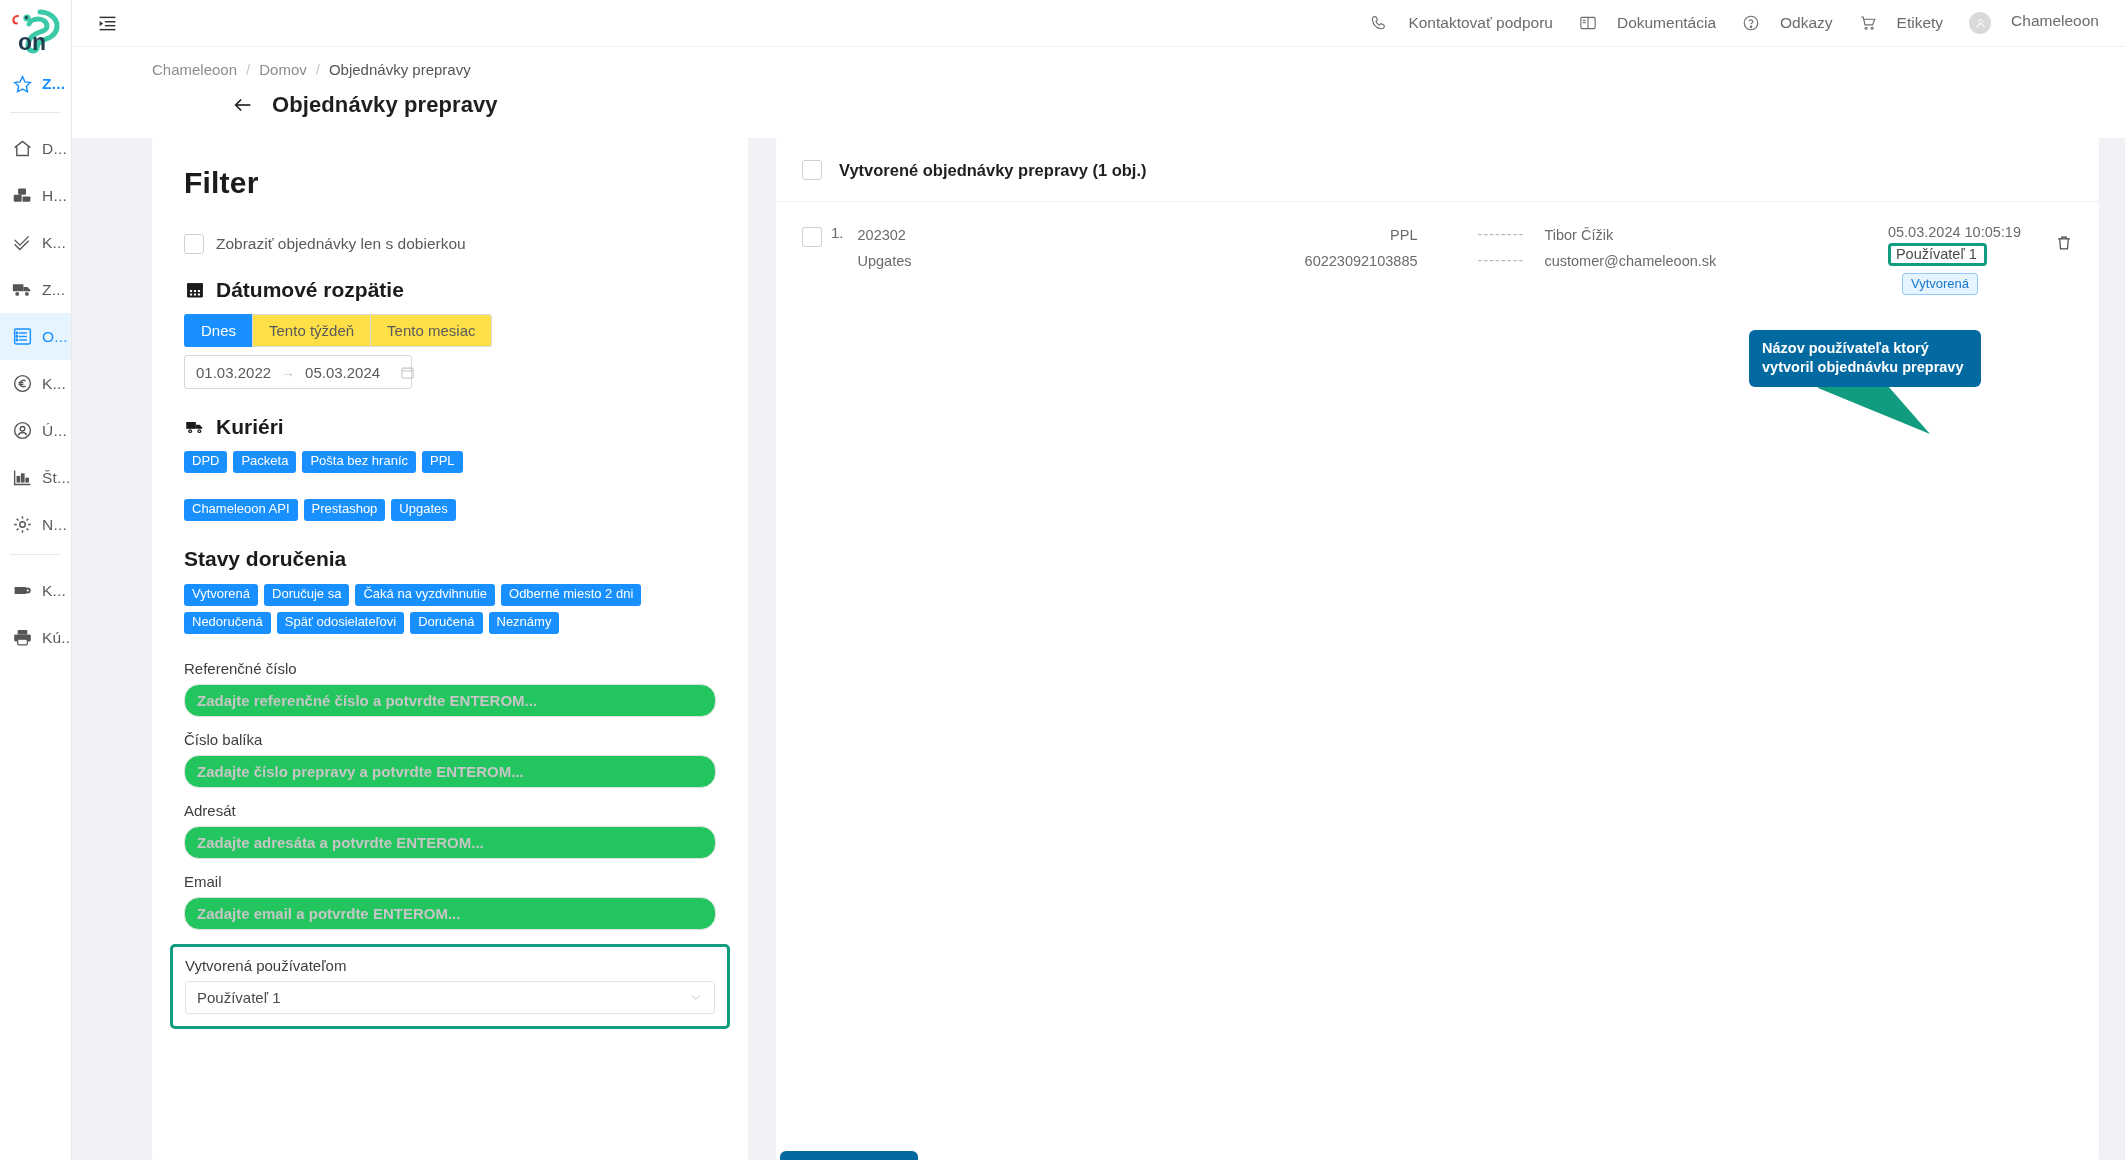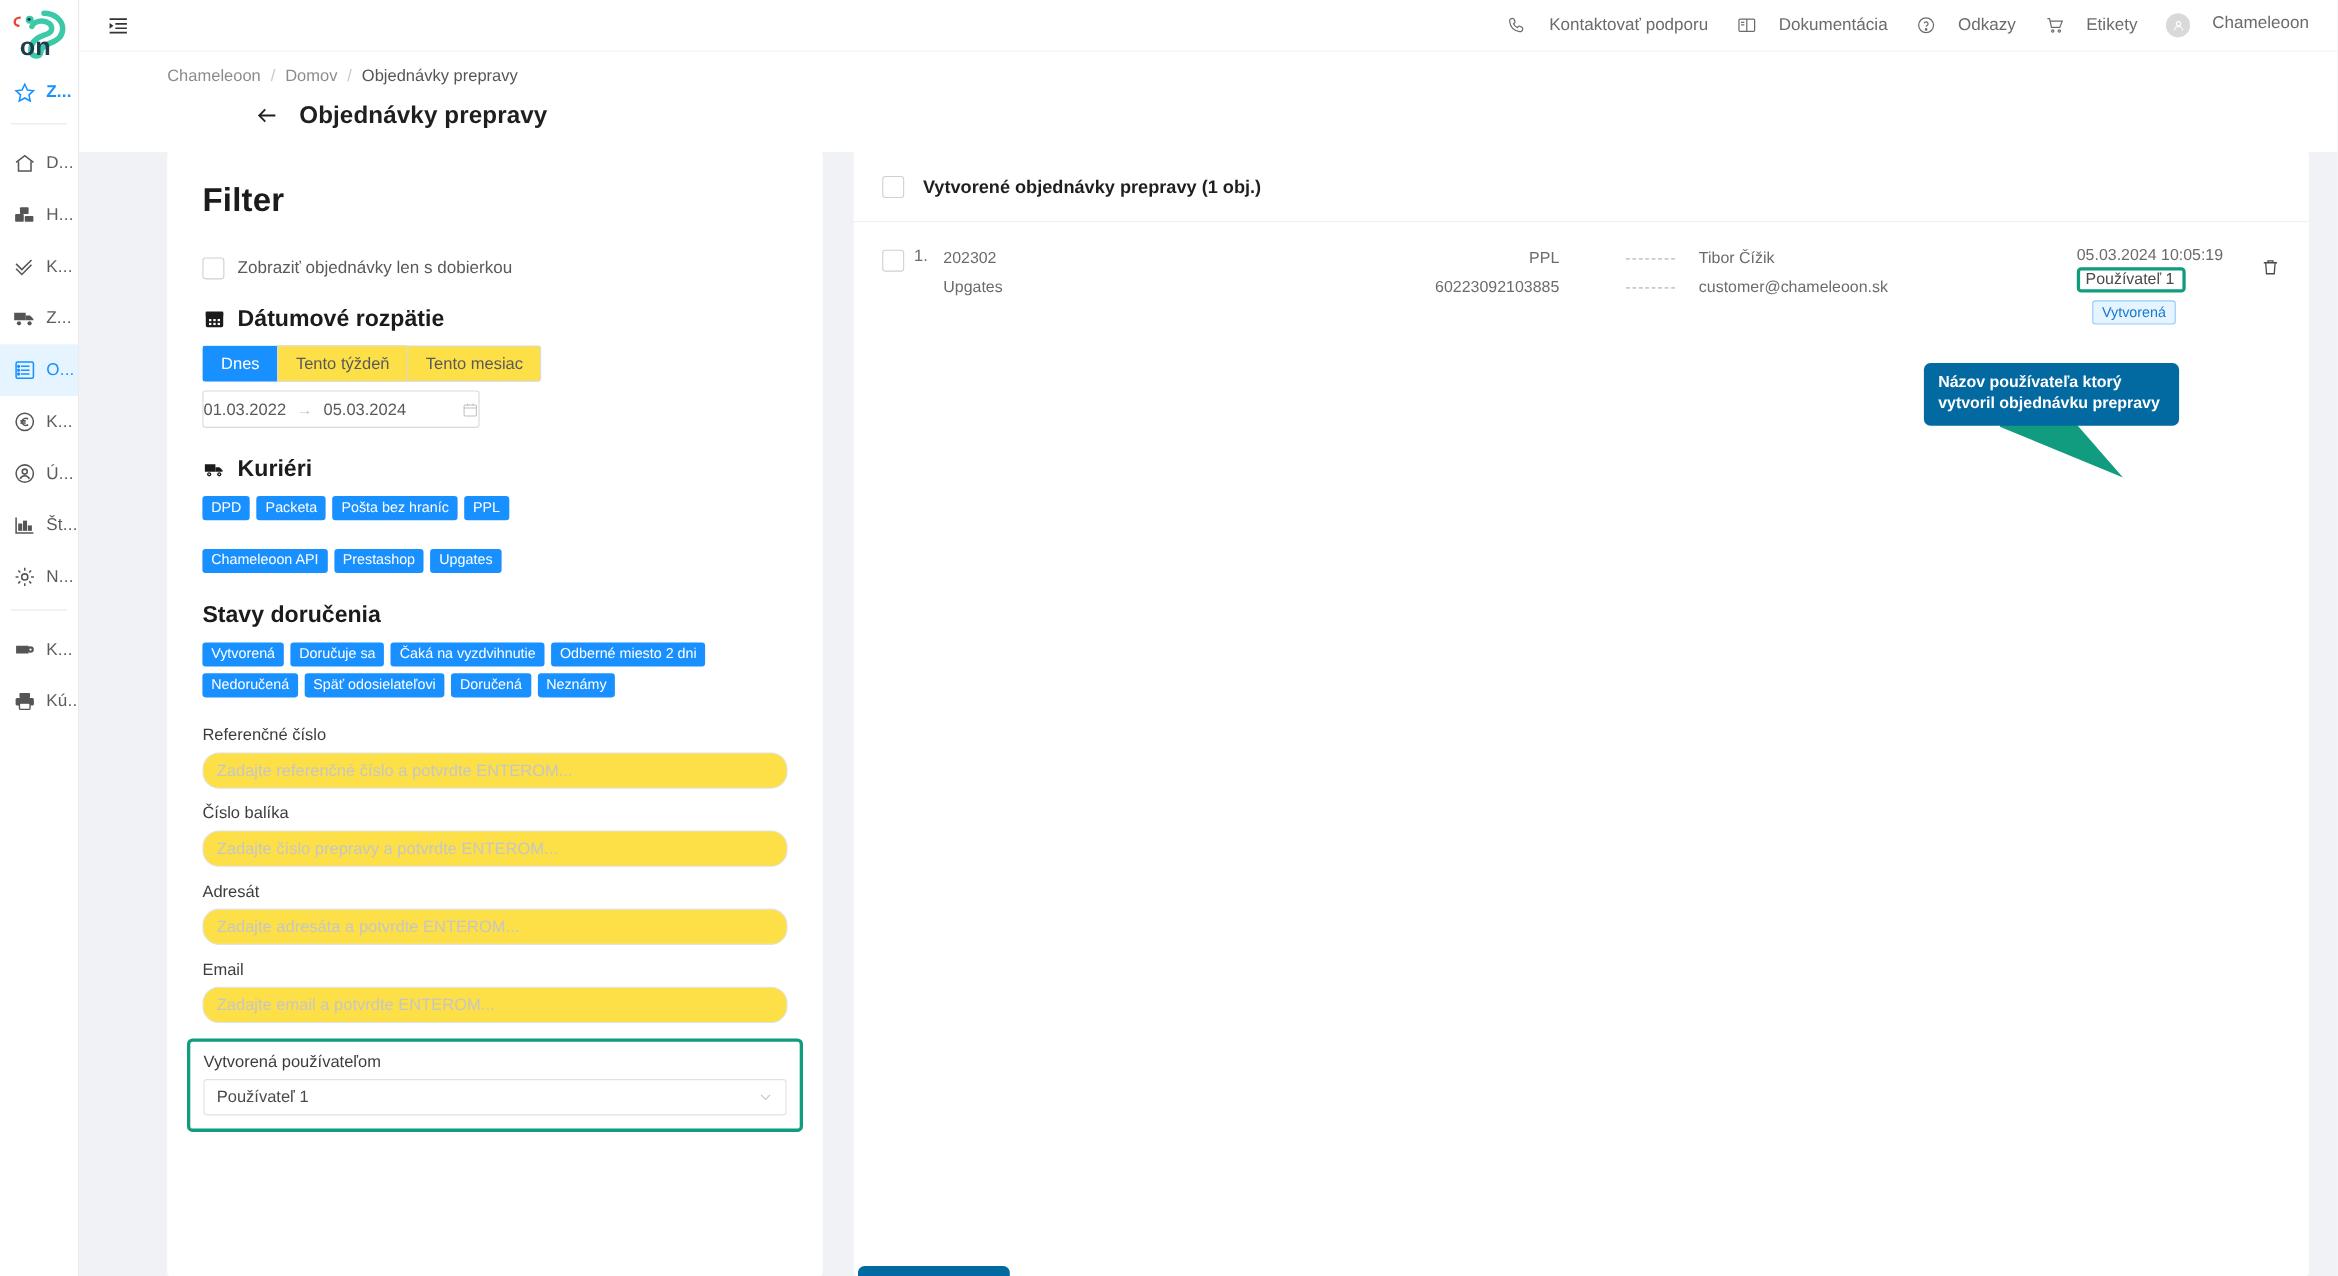--- a/index.html
+++ b/index.html
@@ -91,40 +91,41 @@
   .seg-btn {
     height: 33px; padding: 0 16px; display: flex; align-items: center; justify-content: center;
     border: 1px solid #d9d9d9; border-right: none; font-size: 15px; color: #5a5a5a;
     background: #fde047; cursor: pointer; white-space: nowrap;
   }
   .seg-btn:first-child { border-radius: 3px 0 0 3px; }
   .seg-btn:last-child { border-right: 1px solid #d9d9d9; border-radius: 0 3px 3px 0; }
   .seg-btn.on { background: #1890ff; border-color: #1890ff; color: #fff; }
 
   .daterange {
-    margin-top: 8px; width: 252px; height: 34px; border: 1px solid #d9d9d9; border-radius: 3px;
-    display: flex; align-items: center; padding: 0 0; gap: 10px; background: #fff;
+    margin-top: 8px; width: 228px; height: 34px; border: 1px solid #d9d9d9; border-radius: 3px;
+    display: flex; align-items: center; padding: 0 11px; gap: 10px; background: #fff;
   }
   .dr-val { font-size: 15px; color: #5a5a5a; }
   .dr-arrow { color: #bfbfbf; font-size: 14px; }
   .dr-spacer { flex: 1; }
   .dr-cal svg { width: 15px; height: 15px; stroke: #bfbfbf; fill: none; stroke-width: 1.5; display:block; }
 
   .tagwrap { display: flex; flex-wrap: wrap; gap: 6px 6px; margin-bottom: 26px; max-width: 460px; }
   .tag {
     background: #1890ff; color: #fff; font-size: 13px; border-radius: 3px;
     padding: 3px 8px 4px 8px; line-height: 1.15; cursor: pointer; white-space: nowrap;
   }
 
   .fgroup { margin-bottom: 14px; }
   .flabel { display: block; font-size: 15px; color: #3d3d3d; margin-bottom: 7px; }
   .finput {
     width: 100%; height: 33px; border: 1px solid #e2e2e2; border-radius: 15px;
-    padding: 0 12px; font-size: 15px; color: #5a5a5a; background: #fde047;
+    padding: 0 12px; font-size: 15px; color: #5a5a5a; background: #22c55e;
     font-family: "Liberation Sans", sans-serif;
+    font-weight: bold;
   }
   .finput::placeholder { color: #c6c6c6; }
 
   .hl-box {
     border: 3px solid #119b7f; border-radius: 5px; padding: 10px 12px 12px 12px;
     margin: 6px -14px 0 -14px; position: relative;
   }
   .select-box {
     width: 100%; height: 33px; border: 1px solid #e2e2e2; border-radius: 3px;
     display: flex; align-items: center; padding: 0 11px; background: #fff; cursor: pointer;

